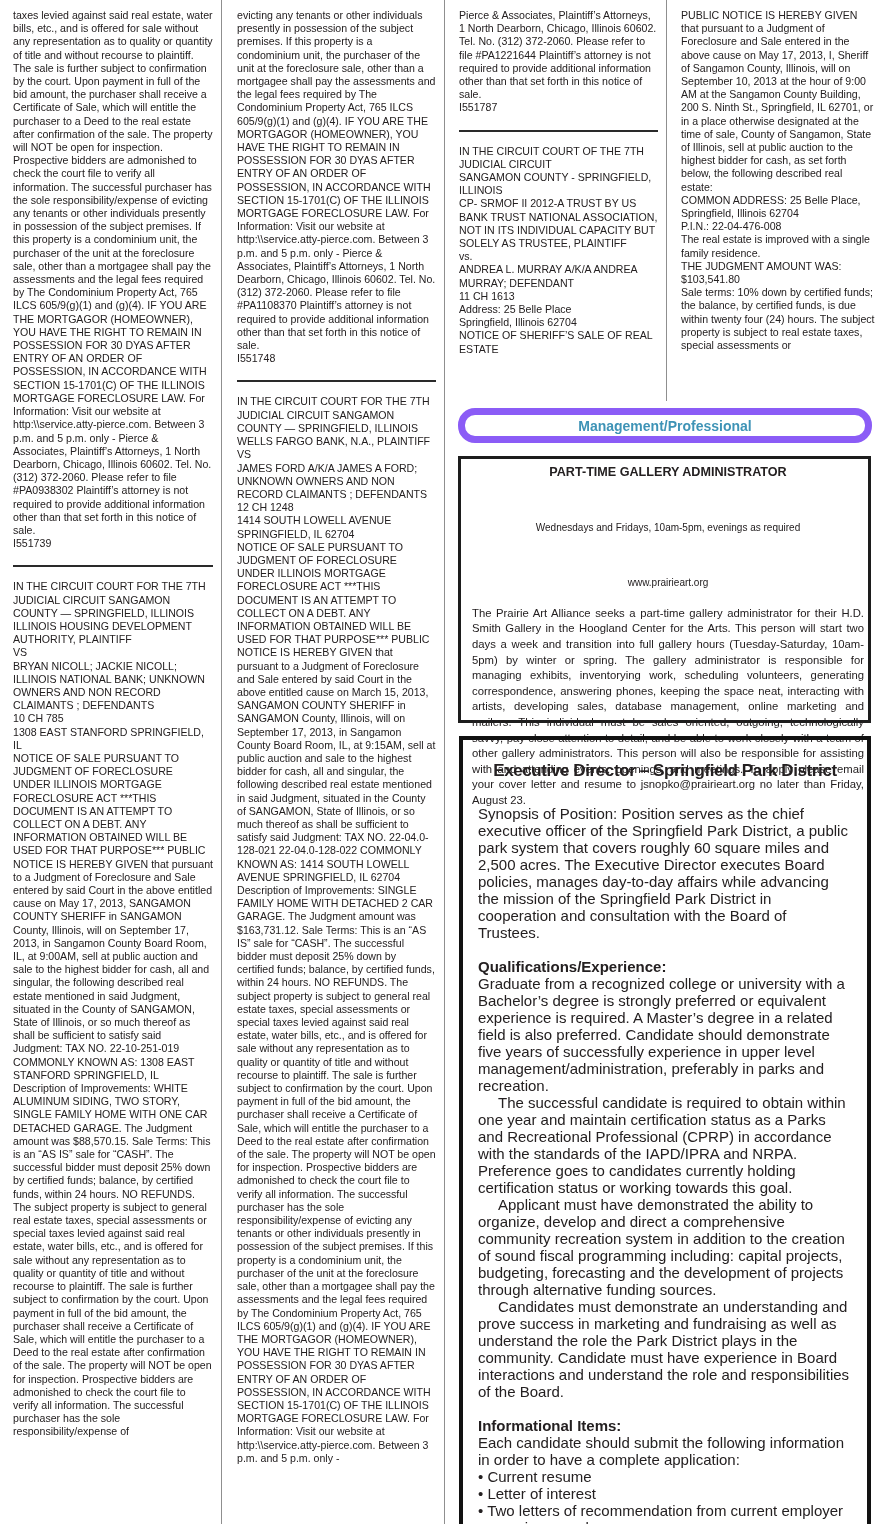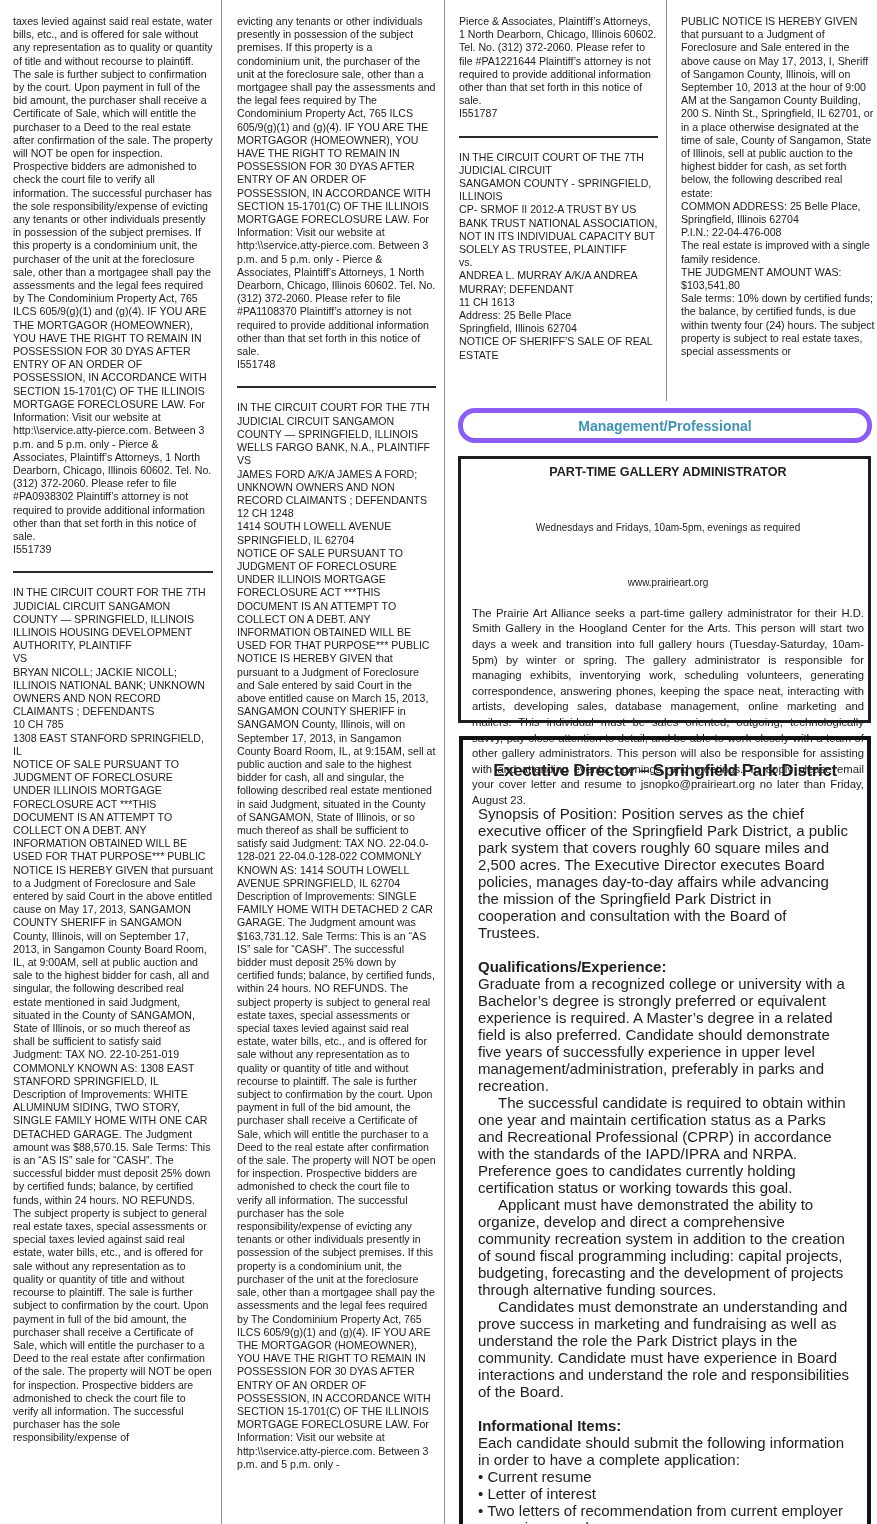--- a/index.html
+++ b/index.html
@@ -3,27 +3,27 @@
 <meta charset="utf-8">
 <style>
   html,body{margin:0;padding:0;background:#ffffff;}
   .page{
     position:relative;width:877px;height:1524px;background:#ffffff;overflow:hidden;
     font-family:"Liberation Sans", sans-serif;color:#242021;
   }
   
   .vrule{position:absolute;top:0;width:1px;background:#8f8f8f;}
   
-  .col{position:absolute;top:15px;font-size:10.6px;line-height:13.2px;letter-spacing:0px;}
+  .col{position:absolute;top:9px;font-size:10.6px;line-height:13.2px;letter-spacing:0px;}
   .col .nline{margin:0;}
   .col .hrule{height:2px;background:#2a2a2a;margin:15px 0 13px 0;}
   
   .badge{
     position:absolute;left:458px;top:408px;width:414px;height:35px;
-    border:5px solid #8b5cf6;border-radius:17px;box-sizing:border-box;
+    border:7px solid #8b5cf6;border-radius:17px;box-sizing:border-box;
     display:flex;align-items:center;justify-content:center;
   }
   .badge span{color:#3e93b6;font-weight:bold;font-size:14px;}
   
   .gallery-box{
     position:absolute;left:458px;top:456px;width:413px;height:267px;
     border:3px solid #1d1d1d;box-sizing:border-box;padding:5px 4px 8px 11px;
   }
   .g-title{text-align:center;font-weight:bold;font-size:12.6px;line-height:16px;}
   .g-sub{text-align:center;font-size:10px;line-height:15.4px;margin-top:40px;}

